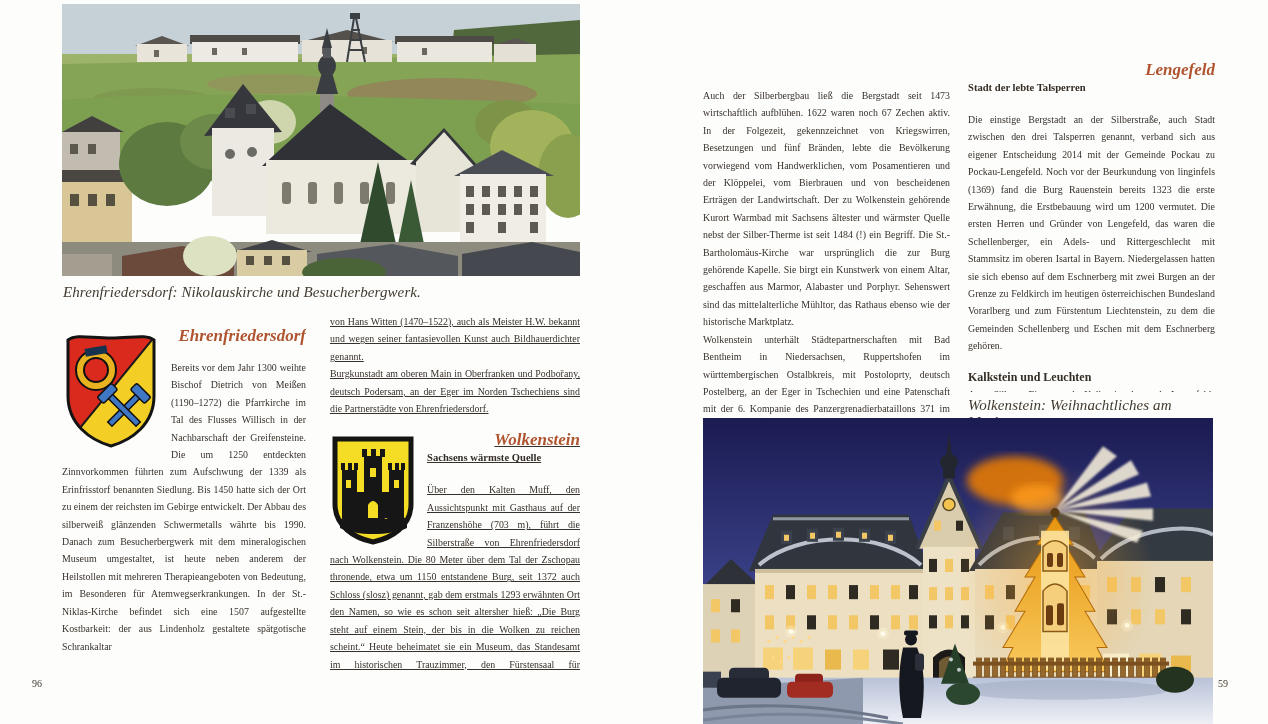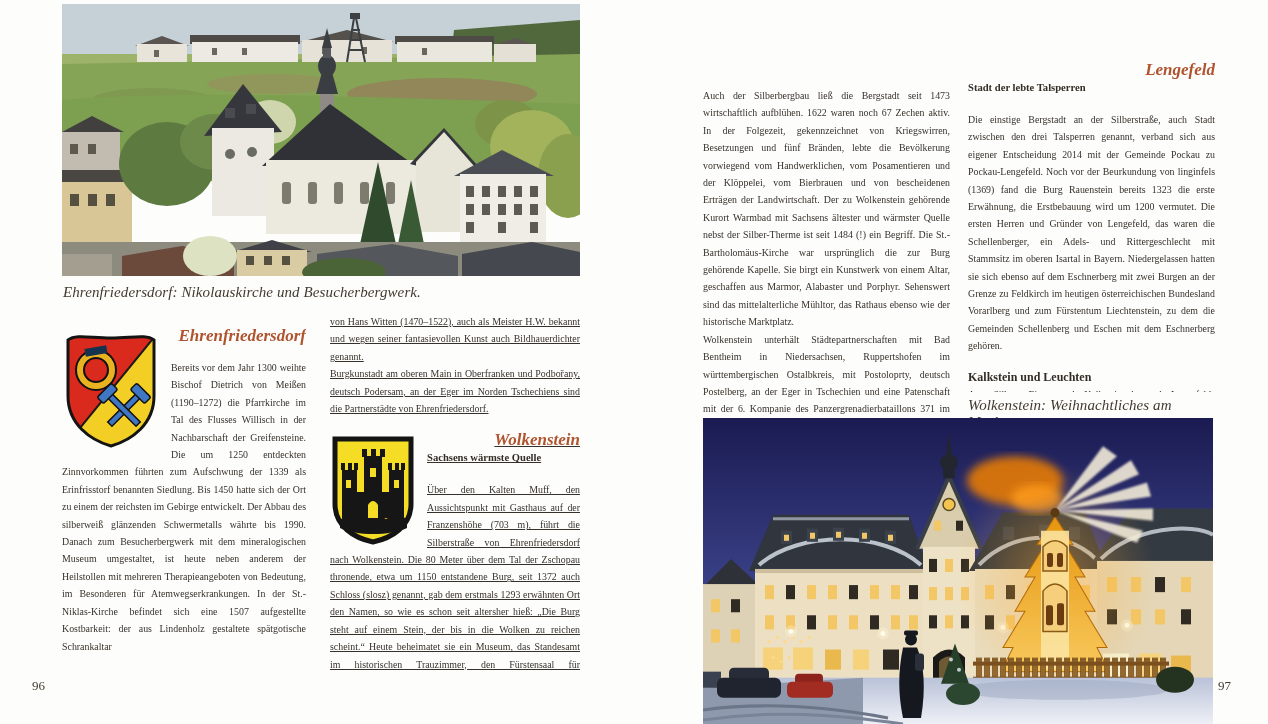--- a/index.html
+++ b/index.html
@@ -15,21 +15,21 @@
     position:absolute;text-align:justify;font-size:9.9px;line-height:17.4px;
     overflow:hidden;hyphens:auto;-webkit-hyphens:auto;
   }
   .col p{margin:0;}
   .place-title{color:#b05430;font-style:italic;font-weight:bold;font-size:17px;line-height:16px;margin:0;text-align:right;}
   .place-sub{font-weight:bold;font-size:10.6px;line-height:16px;margin:2px 0 0 0;color:#332d26;text-align:left;}
   .minihead{font-weight:bold;font-size:12px;line-height:17.4px;margin:14px 0 0 0;color:#332d26;text-align:left;}
   .section{margin-top:15px;}
   .section .body{margin-top:15px;}
   .arms{float:left;margin:2px 11px 3px 0;}
-  .pageno{position:absolute;font-size:13px;color:#423a2f;}
+  .pageno{position:absolute;font-size:10px;color:#423a2f;}
 </style>
 </head>
 <body>
 
 <div class="photo" style="left:62px;top:4px;width:518px;height:272px;">
   <svg viewBox="0 0 518 272" preserveAspectRatio="none">
     <rect width="518" height="80" fill="#c6d1d7"></rect>
     <rect x="0" y="50" width="518" height="22" fill="#9db36a"></rect>
     <path d="M392,26 L518,16 L518,70 L388,62 Z" fill="#51683d"></path>
     <path d="M0,60 L518,50 L518,130 L0,140 Z" fill="#86a455"></path>
@@ -436,13 +436,13 @@
 
     <g fill="#16181f">
       <circle cx="208" cy="220" r="6"></circle>
       <rect x="201" y="211" width="14" height="5" rx="2"></rect>
       <path d="M200,228 C195,252 195,274 200,298 L218,298 C223,268 221,244 214,228 Z"></path>
       <rect x="212" y="234" width="9" height="17" rx="3" fill="#2a2f3a"></rect>
     </g>
   </svg>
 </div>
 
-<div class="pageno" style="left:1218px;top:678px;">97</div>
+<div class="pageno" style="left:1218px;top:678px;">59</div>
 
 </body></html>

